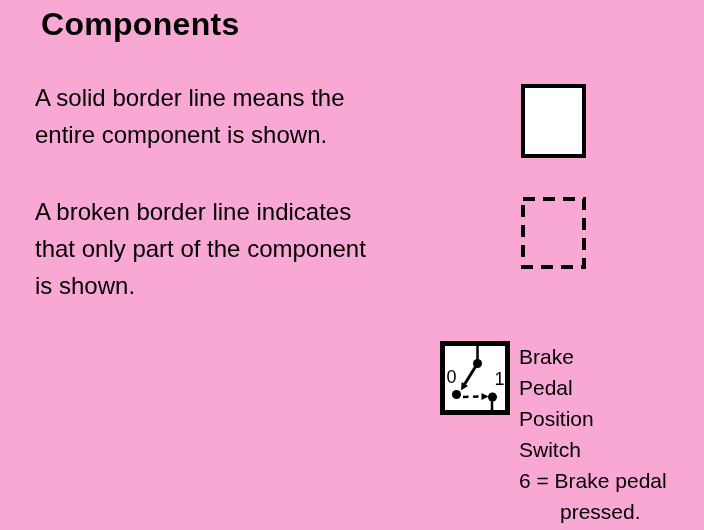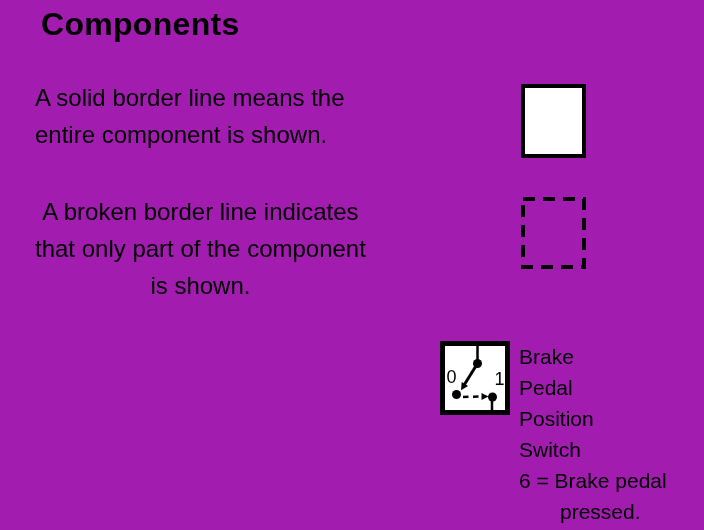--- a/index.html
+++ b/index.html
@@ -1,28 +1,28 @@
 <!DOCTYPE html>
 <html><head>
 <meta charset="utf-8">
 <style>
   html,body{margin:0;padding:0;background:#ffffff;}
   .page{
-    position:relative;width:704px;height:530px;background:#a21caf;
+    position:relative;width:704px;height:530px;background:#f9a8d4;
     color:#000;font-family:"Liberation Sans",sans-serif;overflow:hidden;
   }
   .title{
     position:absolute;left:41px;top:5px;margin:0;
     font-size:32px;font-weight:bold;line-height:38px;letter-spacing:.3px;white-space:nowrap;
   }
   .para{
     position:absolute;font-size:24px;line-height:37px;white-space:nowrap;
   }
   .p1{left:35px;top:79px;}
-  .p2{left:35px;top:193px;text-align:center;}
+  .p2{left:35px;top:193px;}
   .p3{left:40px;top:338px;}
   .solid-box{
     position:absolute;left:521px;top:84px;width:65px;height:74px;
     border:4px solid #000;box-sizing:border-box;background:#fff;
   }
   .dashed-box{position:absolute;left:521px;top:197px;}
   .switch-svg{position:absolute;left:437px;top:338px;}
   .annot{
     position:absolute;left:519px;top:341px;
     font-size:21px;line-height:31px;white-space:nowrap;

